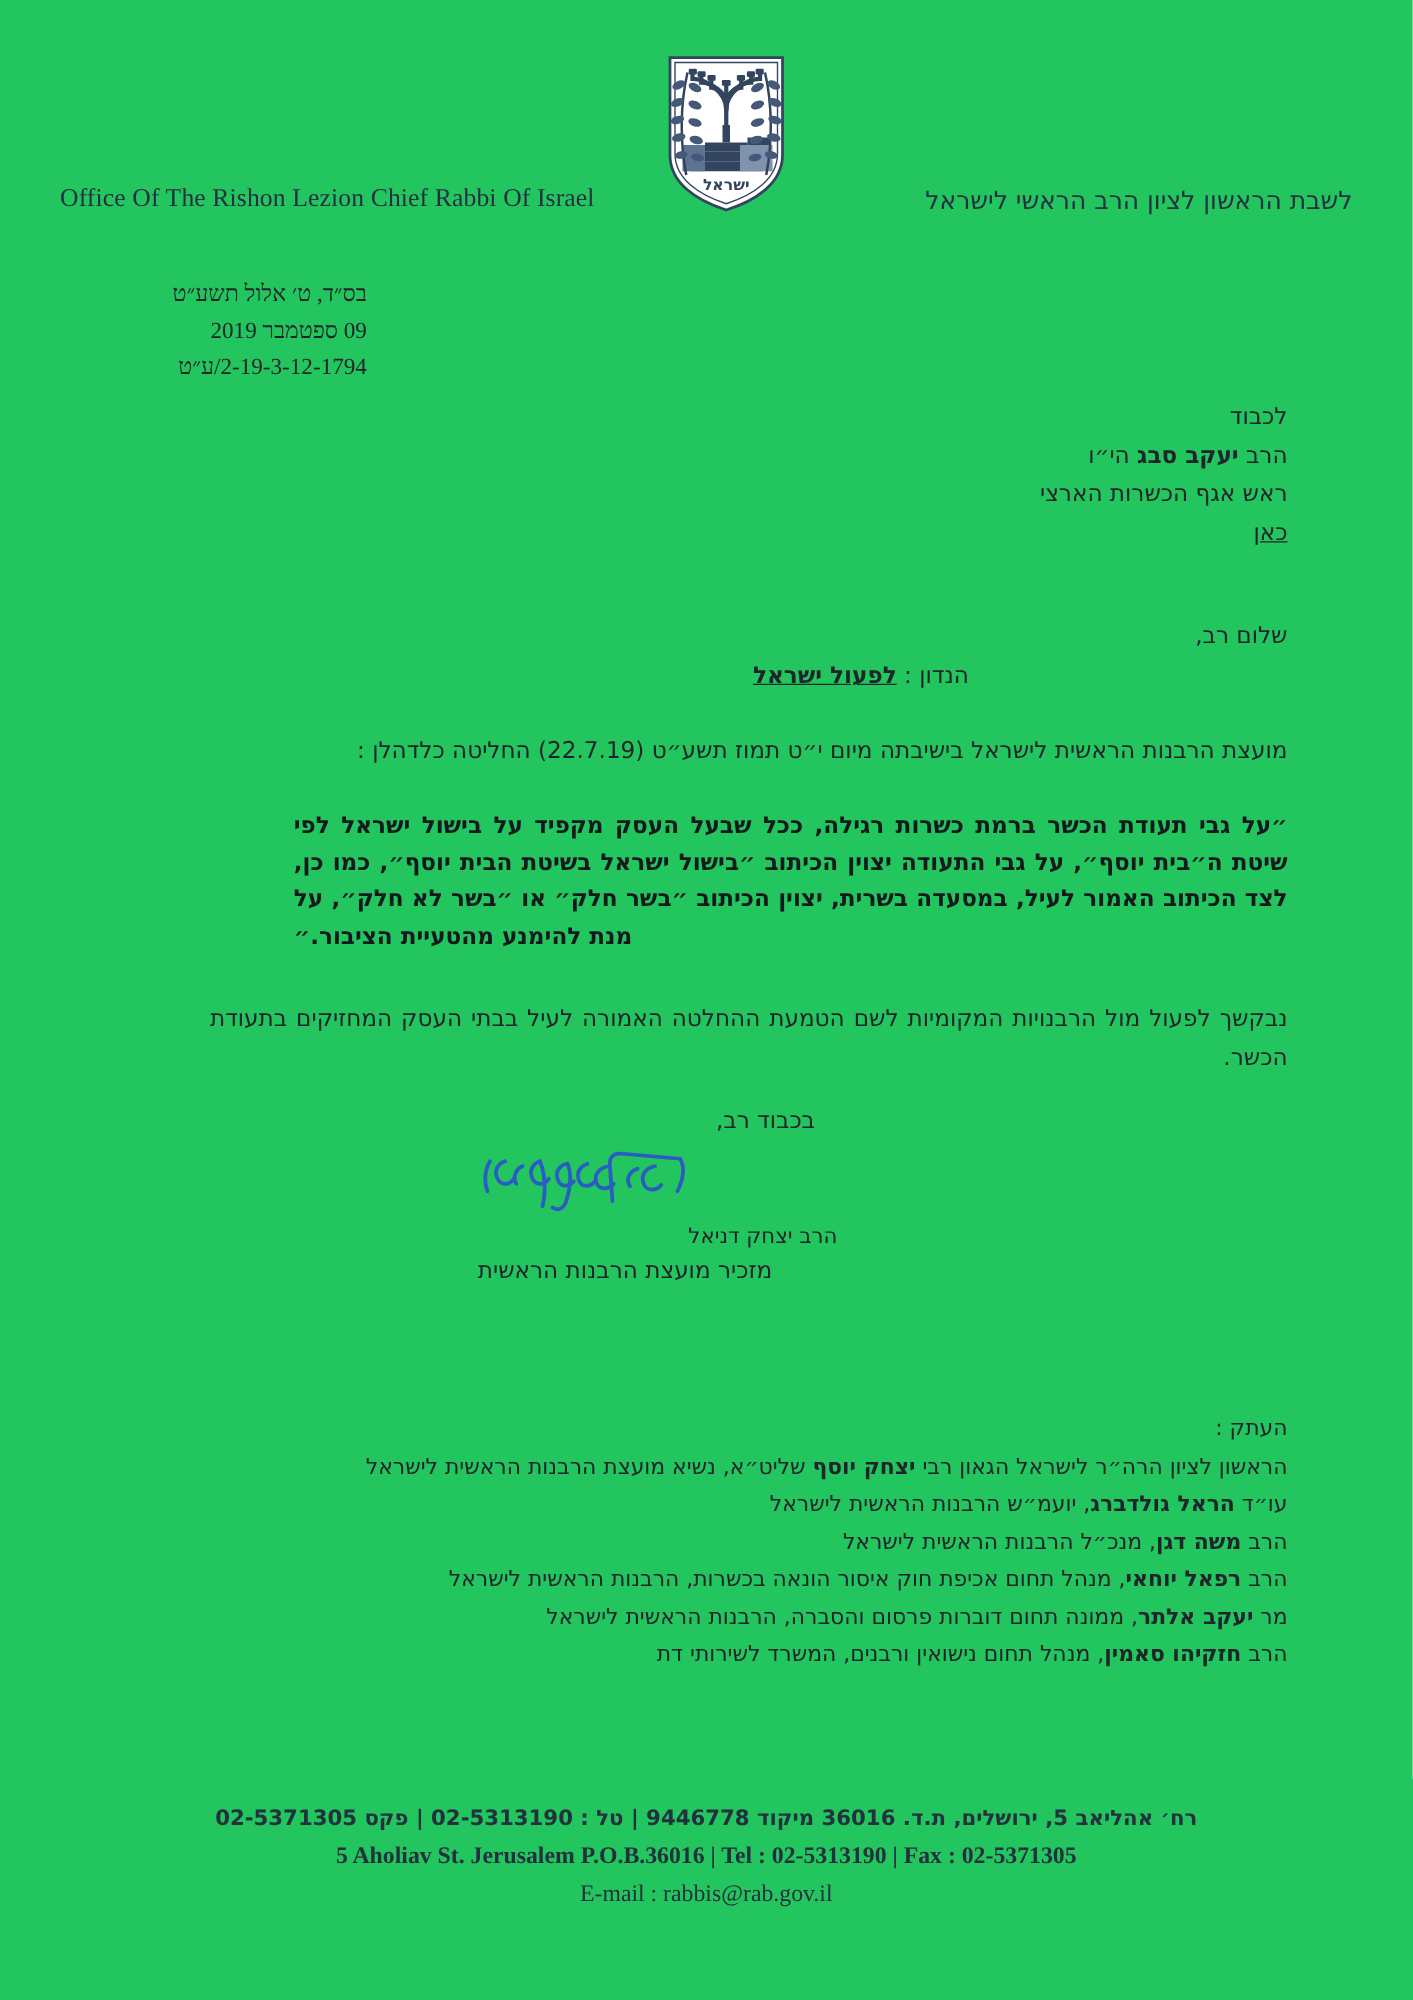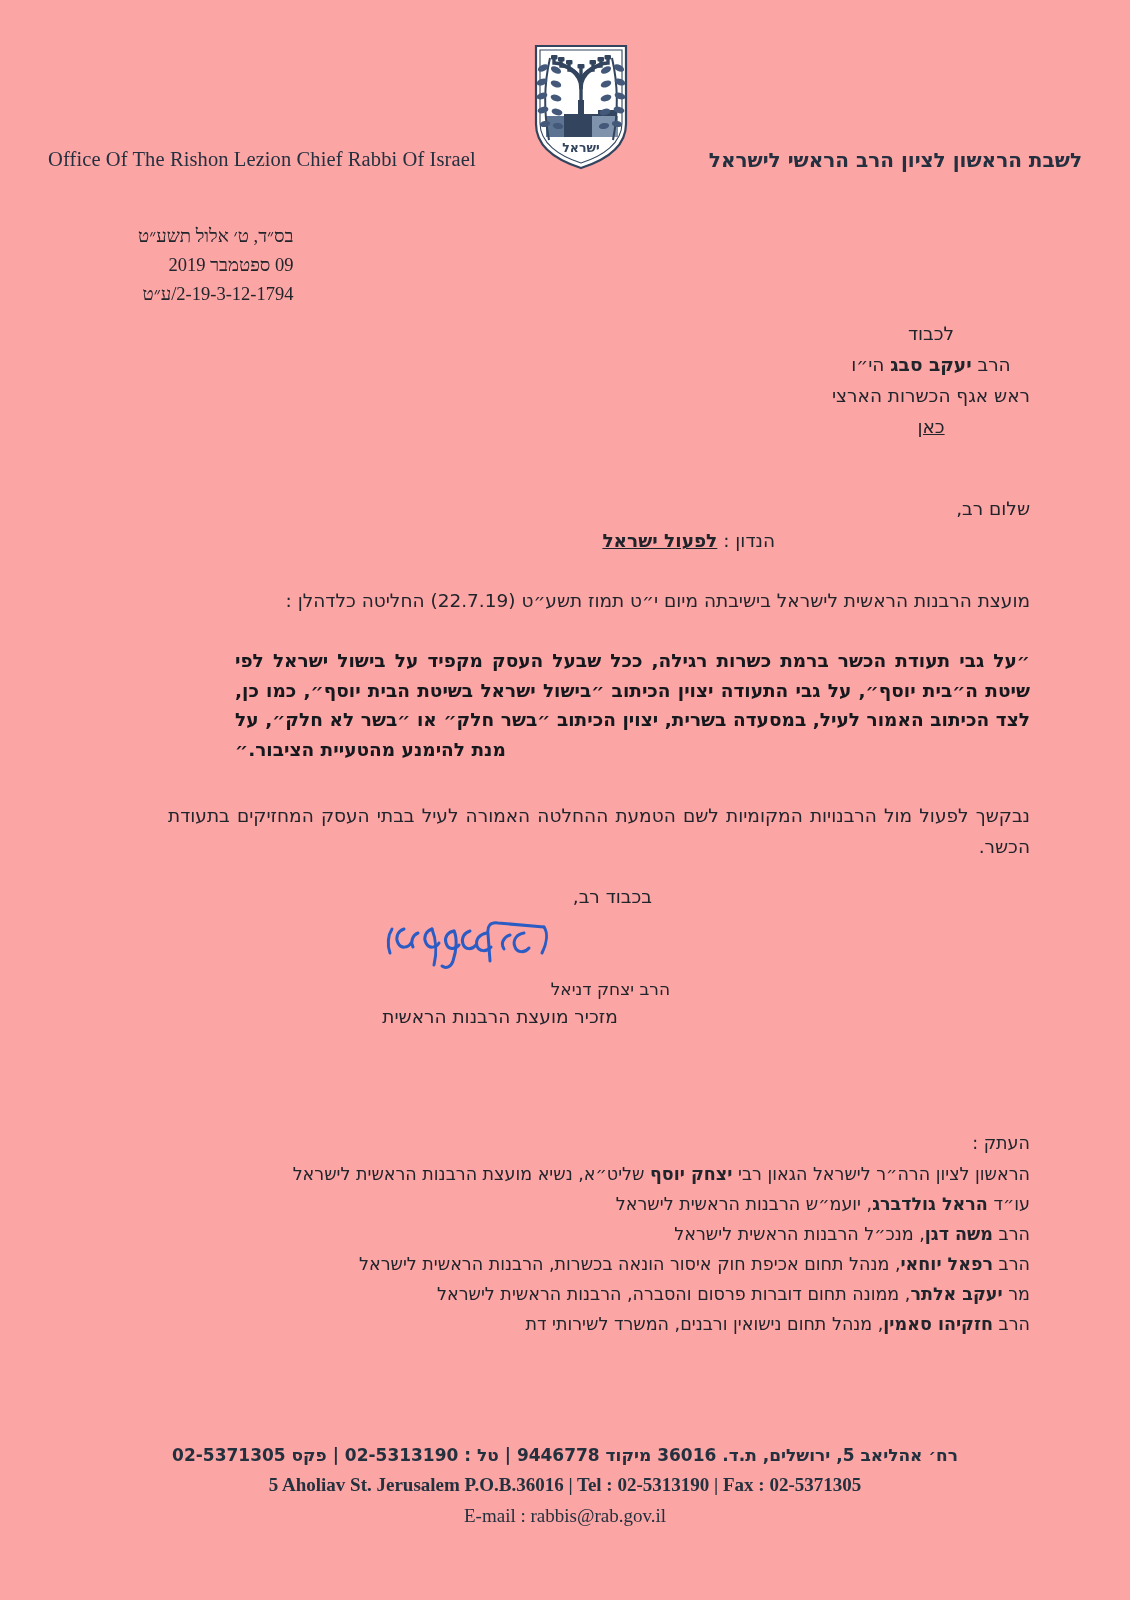--- a/index.html
+++ b/index.html
@@ -13,21 +13,21 @@
     position: relative;
     font-family: "Liberation Serif", "DejaVu Serif", serif;
     color: #1d1d1f;
     overflow: hidden;
   }
 
   .page {
     position: relative;
     width: 1130px;
     height: 1600px;
-    background: #fca5a5;
+    background: #22c55e;
   }
 
   
   .letterhead {
     position: absolute;
     top: 40px;
     left: 0;
     width: 1130px;
     height: 140px;
   }
@@ -41,21 +41,21 @@
     letter-spacing: 0.1px;
     white-space: nowrap;
   }
   .lh-he {
     position: absolute;
     right: 48px;
     top: 108px;
     direction: rtl;
     font-family: "DejaVu Sans", "Liberation Sans", sans-serif;
     font-size: 20px;
-    font-weight: 700;
+    font-weight: 400;
     color: #24303f;
     white-space: nowrap;
   }
   .emblem {
     position: absolute;
     left: 522px;
     top: 0px;
     width: 118px;
     height: 132px;
   }
@@ -73,21 +73,21 @@
     color: #20242b;
   }
   .datebox div { white-space: nowrap; }
 
   
   .addressee {
     position: absolute;
     right: 100px;
     top: 318px;
     direction: rtl;
-    text-align: center;
+    text-align: right;
     font-family: "DejaVu Sans", "Liberation Sans", sans-serif;
     font-size: 18.5px;
     line-height: 31px;
     color: #20242b;
   }
   .addressee .bold { font-weight: 700; }
   .addressee .underline { text-decoration: underline; }
 
   
   .greeting {

